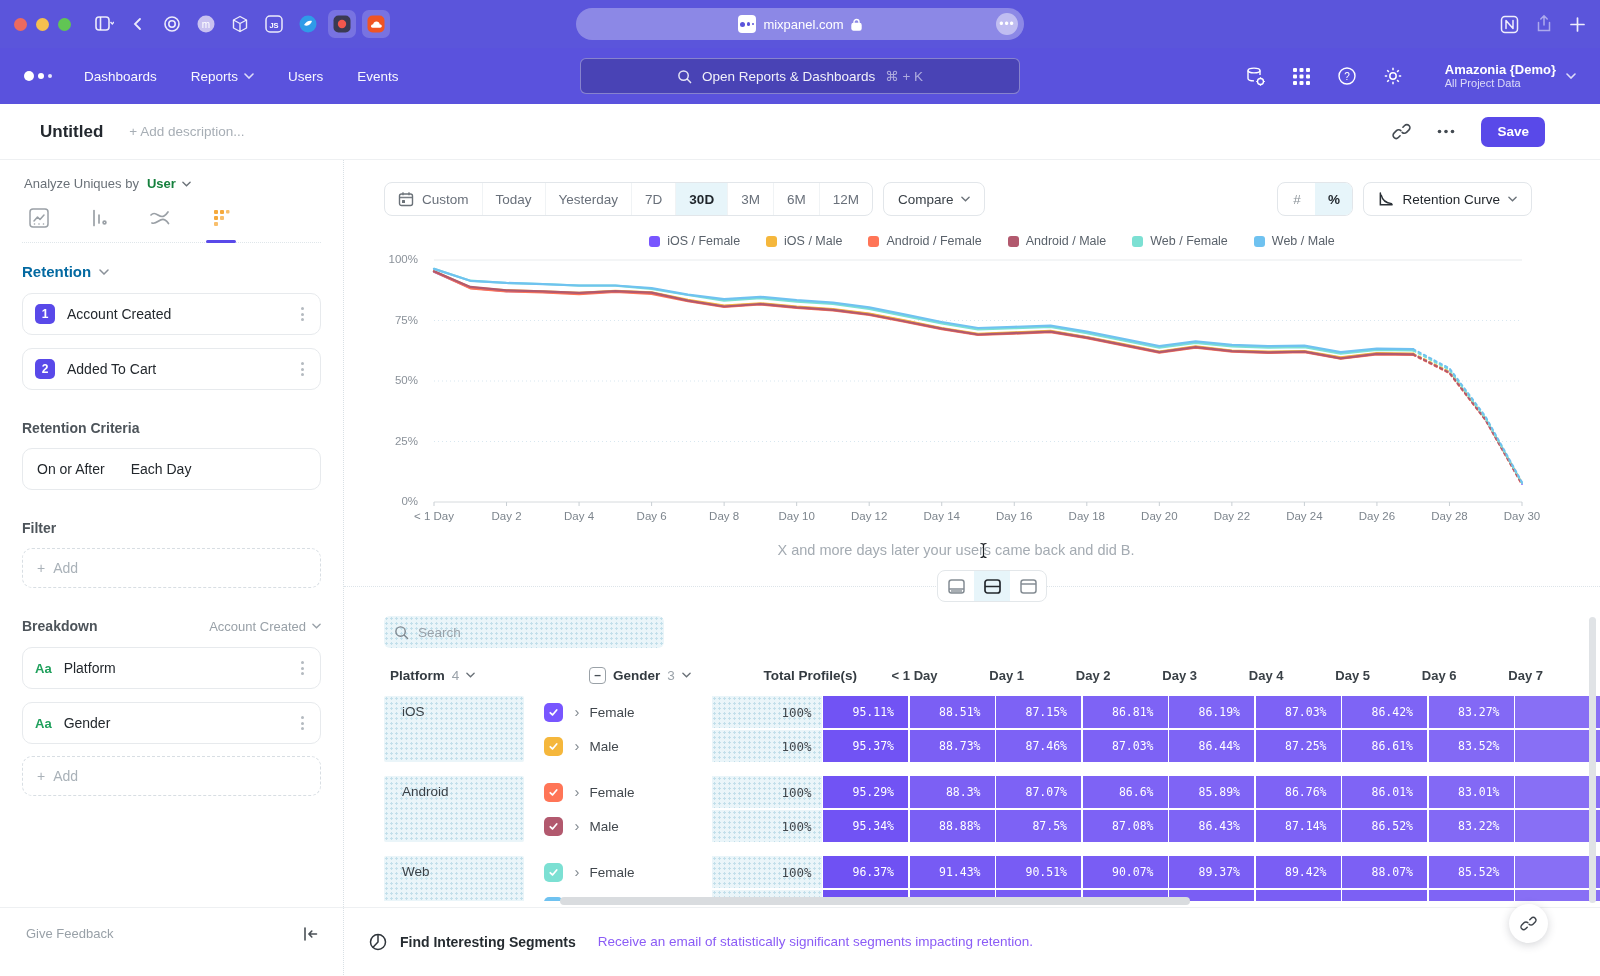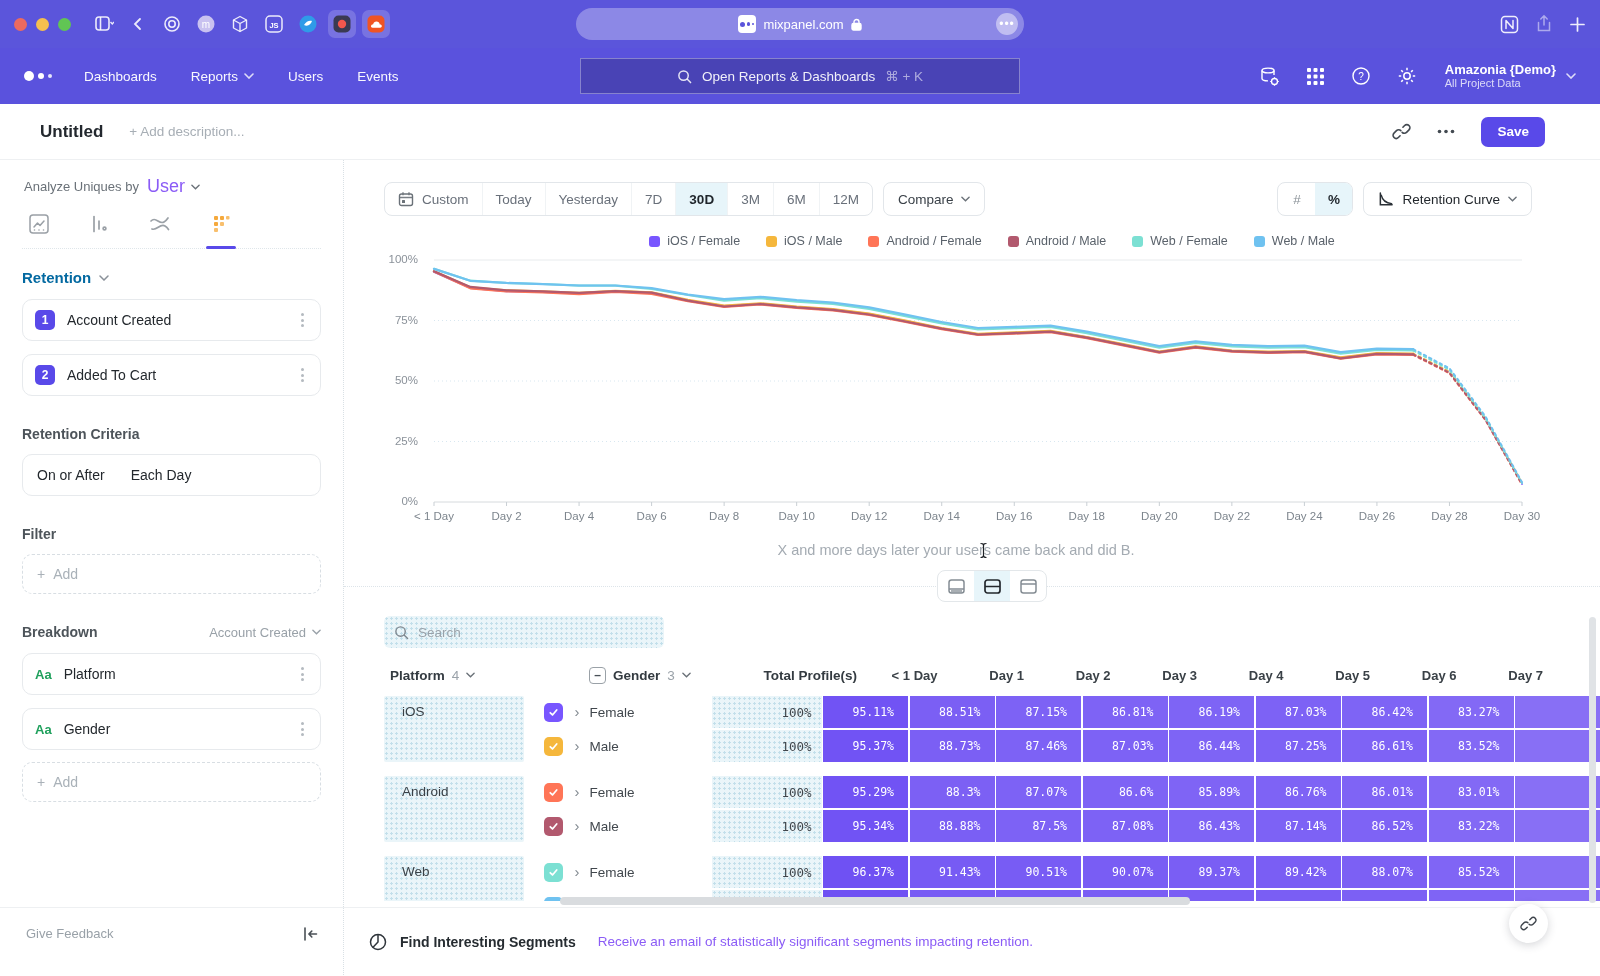--- a/index.html
+++ b/index.html
@@ -19,43 +19,43 @@
 .mp-chip i{background:#5b55db;border-radius:50%;display:block}
 .url-more{position:absolute;right:6px;top:5px;width:22px;height:22px;border-radius:50%;background:rgba(255,255,255,.45);color:#fff;display:grid;place-items:center;font-size:12px;letter-spacing:1px}
 .br-right{margin-left:auto;display:flex;align-items:center;gap:16px;color:rgba(255,255,255,.9)}
 
 
 .mp-nav{height:56px;background:#5a52dd;display:flex;align-items:center;padding:0 24px;position:relative;color:#fff}
 .mp-logo{display:flex;align-items:center;gap:4px;margin-right:32px}
 .mp-logo i{background:#fff;border-radius:50%;display:block}
 .nav-links{display:flex;align-items:center;gap:34px;font-size:13.5px}
 .nav-link{display:flex;align-items:center;gap:6px;color:rgba(255,255,255,.96);cursor:pointer}
-.nav-search{position:absolute;left:50%;top:10px;transform:translateX(-50%);width:440px;height:36px;border-radius:0;background:rgba(0,0,0,.18);border:1px solid rgba(255,255,255,.34);display:flex;align-items:center;justify-content:center;gap:10px;font-size:13.5px}
+.nav-search{position:absolute;left:50%;top:10px;transform:translateX(-50%);width:440px;height:36px;border-radius:6px;background:rgba(0,0,0,.18);border:1px solid rgba(255,255,255,.34);display:flex;align-items:center;justify-content:center;gap:10px;font-size:13.5px}
 .nav-search .ph{color:rgba(255,255,255,.92)}
 .nav-search .sc{color:rgba(255,255,255,.55)}
 .nav-right{margin-left:auto;display:flex;align-items:center;gap:26px}
-.proj{display:flex;align-items:center;gap:10px;margin-left:2px}
+.proj{display:flex;align-items:center;gap:10px;margin-left:16px}
 .proj .pn{font-size:13px;font-weight:700;line-height:15px}
 .proj .ps{font-size:11px;color:rgba(255,255,255,.78);line-height:13px}
 
 
 .report-header{height:56px;border-bottom:1px solid #eef0f2;display:flex;align-items:center;padding:0 55px 0 40px;background:#fff}
 .rh-title{font-size:17px;font-weight:700;color:#23282e}
 .rh-desc{font-size:13.5px;color:#a7aeb5;margin-left:26px}
 .rh-actions{margin-left:auto;display:flex;align-items:center;gap:26px;color:#434a51}
 .save-btn{background:#5949e9;color:#fff;font-size:13.5px;font-weight:600;border:none;border-radius:7px;height:30px;padding:0 16px;cursor:pointer}
 
 
 .content{display:flex;height:747px}
 .sidebar{width:344px;min-width:344px;border-right:1px dotted #d9e0e5;padding:0 22px;position:relative}
 .main{flex:1;padding-left:40px;overflow:hidden;position:relative}
 
 
 .an-row{display:flex;align-items:center;padding:16px 2px 4px;font-size:13px;color:#6a7178}
-.an-val{display:flex;align-items:center;gap:6px;margin-left:8px;font-size:18px;font-weight:400;color:#8b5cf6;cursor:pointer}
+.an-val{display:flex;align-items:center;gap:6px;margin-left:8px;font-size:13px;font-weight:700;color:#15803d;cursor:pointer}
 .tabs{display:flex;gap:38px;padding:12px 6px 13px;border-bottom:1px dotted #dfe6ea}
 .tab{position:relative;color:#9aa0a6;cursor:pointer}
 .tab.active{color:#f5a93c}
 .tab.active:after{content:"";position:absolute;left:-4px;right:-4px;bottom:-14px;height:3px;border-radius:2px;background:#5949e9}
 .side-h{display:flex;align-items:center;gap:8px;font-size:15px;font-weight:700;color:#0369a1;margin-top:20px;cursor:pointer}
 .card{display:flex;align-items:center;border:1px solid #e7eaed;border-radius:10px;height:42px;padding:0 12px;margin-top:13px;background:#fff;cursor:pointer}
 .badge{width:20px;height:20px;border-radius:5px;background:#5949e9;color:#fff;font-size:12px;font-weight:700;display:grid;place-items:center}
 .card .lbl{font-size:14px;color:#23282d;font-weight:500;margin-left:12px}
 .kebab{margin-left:auto;display:flex;flex-direction:column;gap:2.5px;padding:4px;cursor:pointer}
 .kebab i{width:3px;height:3px;border-radius:50%;background:#b4bac0;display:block}

